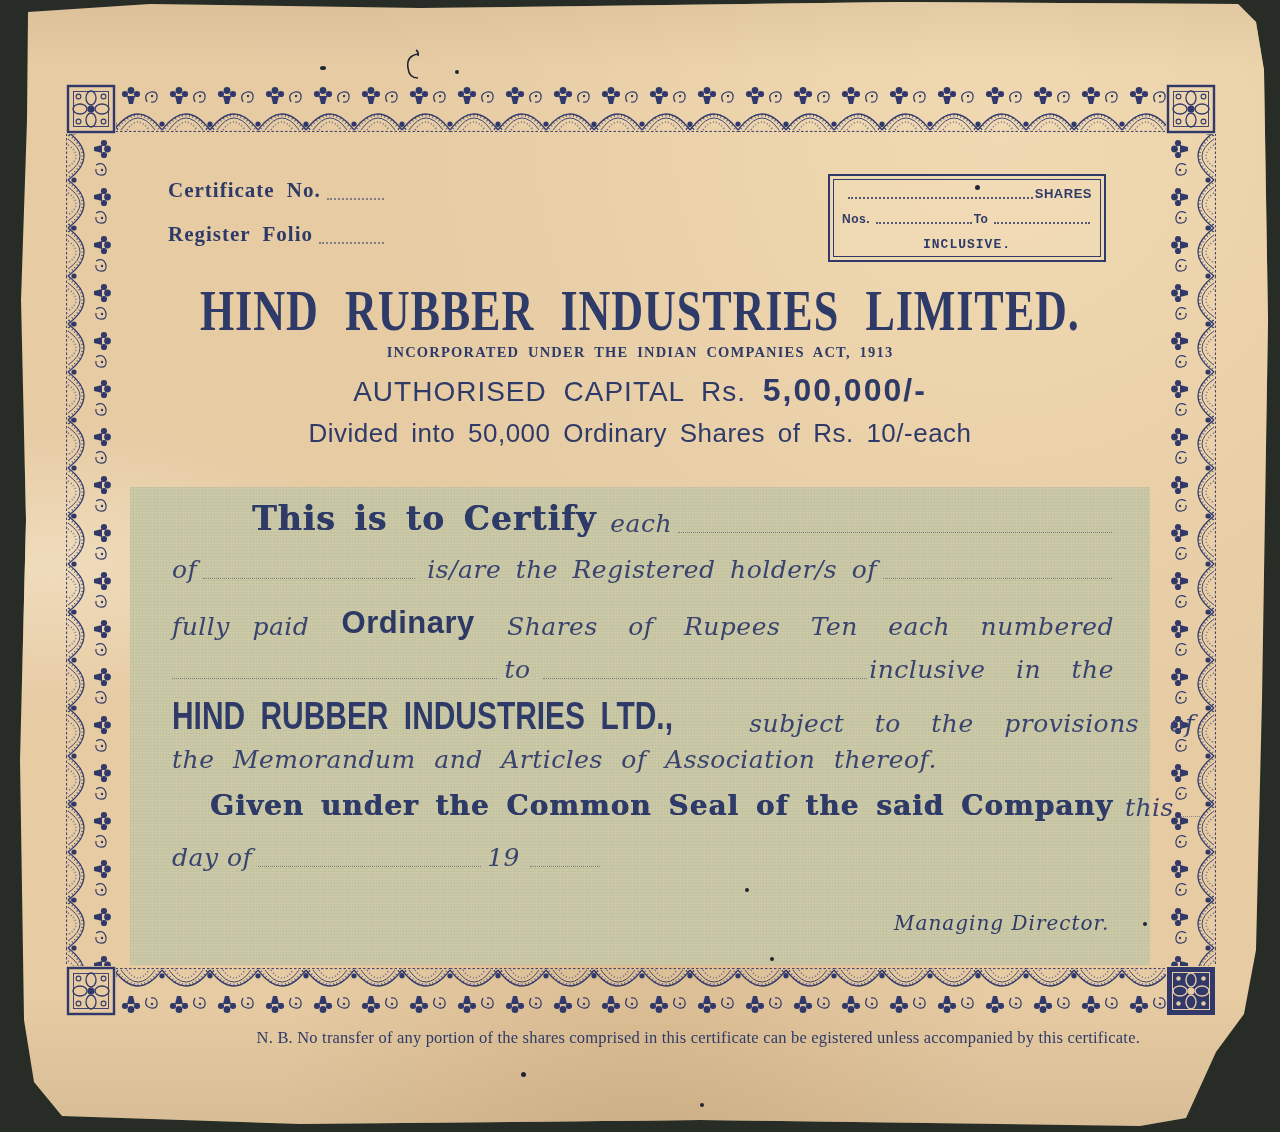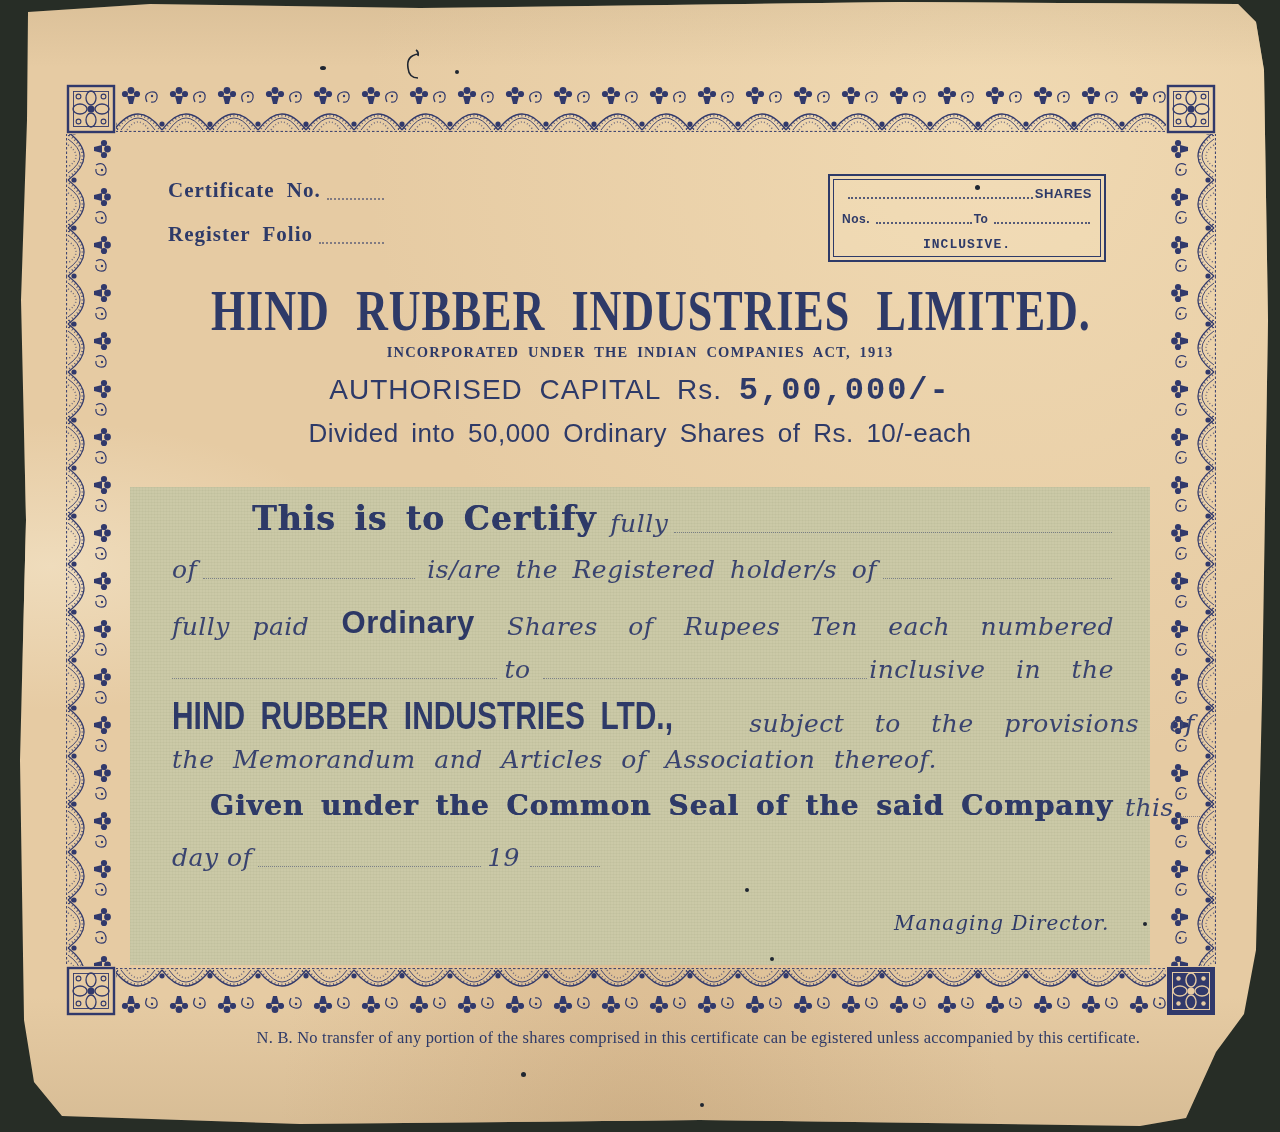--- a/index.html
+++ b/index.html
@@ -44,26 +44,26 @@
     display:flex; flex-direction:column; justify-content:space-between;
     font-family:"Liberation Sans", sans-serif; color:#2e3a68;
   }
   .shares-line { display:flex; align-items:flex-end; font-size:13px; font-weight:bold; letter-spacing:.5px; }
   .shares-line .dotfill { border-bottom:2px dotted rgba(46,58,104,.8); margin-bottom:2px; }
   .shares-nos { font-size:12px; }
   .shares-incl { text-align:center; font-size:13px; font-weight:bold; letter-spacing:1px;font-family:Liberation Mono, monospace; }
   
   .center-line { position:absolute; left:140px; width:1000px; text-align:center; color:#2e3a68; }
   .company-name {
-    top:282px; font-weight:bold; font-size:49px; letter-spacing:1px; word-spacing:16px; white-space:nowrap;text-align:right;
+    top:282px; font-weight:bold; font-size:49px; letter-spacing:1px; word-spacing:16px; white-space:nowrap;
   }
   .company-name .squeeze { display:inline-block; transform:scale(.9,1.18); transform-origin:center; }
   .incorp-line { top:344px; font-weight:bold; font-size:14.5px; letter-spacing:1.2px; word-spacing:4px; }
   .capital-line { top:372px; font-family:"Liberation Sans", sans-serif; font-size:28px; letter-spacing:1px; word-spacing:8px; }
-  .capital-amount { font-size:32px; letter-spacing:2px; font-weight:bold;font-family:Liberation Mono, monospace; }
+  .capital-amount { font-size:32px; letter-spacing:2px; font-weight:bold; }
   .divided-line { top:418px; font-family:"Liberation Sans", sans-serif; font-size:26px; letter-spacing:.5px; word-spacing:5px; }
   
   .panel {
     position:absolute; left:130px; top:487px; width:1020px; height:478px;
     background:
       repeating-linear-gradient(0deg, rgba(90,100,60,.05) 0 1px, rgba(0,0,0,0) 1px 3px),
       repeating-linear-gradient(90deg, rgba(90,100,60,.04) 0 1px, rgba(0,0,0,0) 1px 3px),
       #cbc9a7;
   }
   .pline { position:absolute; left:42px; right:36px; display:flex; align-items:flex-end; white-space:nowrap; }
@@ -221,21 +221,21 @@
 <div class="center-line capital-line">
   <span>AUTHORISED CAPITAL Rs.</span>
   <span class="capital-amount">5,00,000/-</span>
 </div>
 <div class="center-line divided-line">Divided into 50,000 Ordinary Shares of Rs. 10/-each</div>
 
 <div class="panel">
 
   <div class="pline" style="top:12px;">
     <span class="blackletter" style="font-size:33px; margin-left:80px;">This is to Certify</span>
-    <span class="script" style="margin-left:14px;">fully</span>
+    <span class="script" style="margin-left:14px;">each</span>
     <span class="dotfill"></span>
   </div>
 
   <div class="pline" style="top:68px;">
     <span class="script">of</span>
     <span class="dotfill" style="max-width:212px;"></span>
     <span class="script" style="margin-left:10px; word-spacing:6px;">is/are the Registered holder/s of</span>
     <span class="dotfill"></span>
   </div>
 

